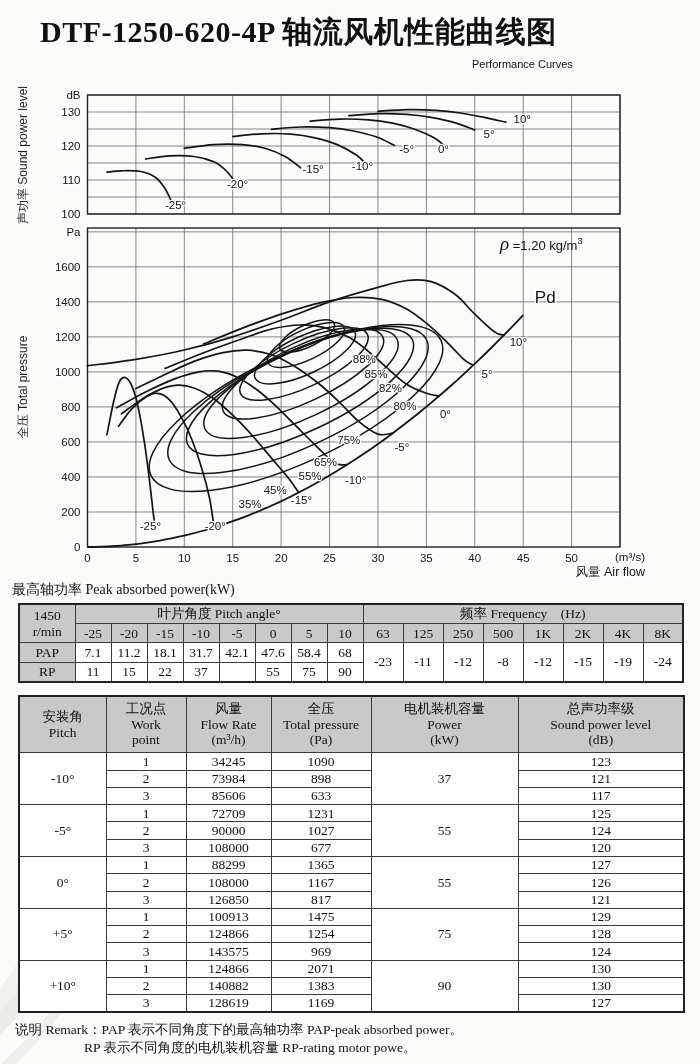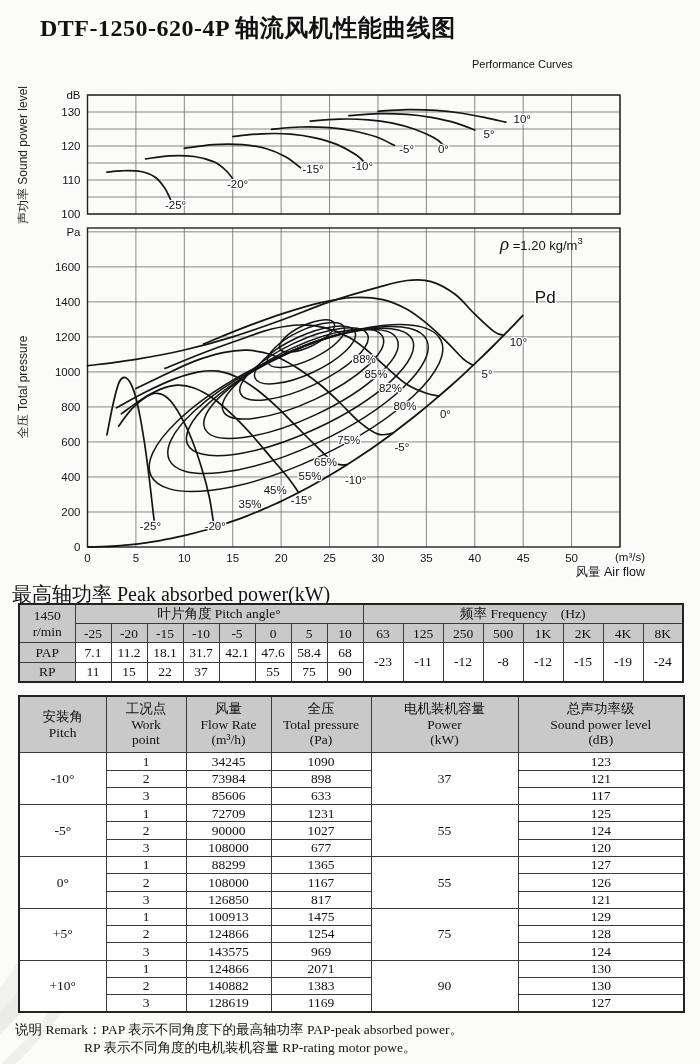--- a/index.html
+++ b/index.html
@@ -1,26 +1,26 @@
 <!DOCTYPE html>
 <html><head>
 <meta charset="utf-8">
 <style>
   html,body{margin:0;padding:0;background:#e9e9e9;}
   .page{position:relative;width:700px;height:1064px;background:#fbfbfa;overflow:hidden;
         font-family:"Liberation Serif", serif;color:#111;}
-  .title{position:absolute;left:40px;top:12px;font-size:24px;font-weight:bold;
+  .title{position:absolute;left:40px;top:12px;font-size:30px;font-weight:bold;
          font-family:"Liberation Serif", serif;letter-spacing:.5px;white-space:nowrap;}
   .subtitle{position:absolute;left:472px;top:58px;font-size:11px;
             font-family:"Liberation Sans", sans-serif;}
   svg{position:absolute;left:0;overflow:visible;}
   .vlabel{position:absolute;width:170px;height:14px;text-align:center;
           font-family:"Liberation Sans", sans-serif;font-size:12px;color:#222;
           transform:rotate(-90deg);white-space:nowrap;}
-  .cap{position:absolute;font-size:20px;white-space:nowrap;text-align:right;}
+  .cap{position:absolute;font-size:14px;white-space:nowrap;text-align:right;}
   table{border-collapse:collapse;table-layout:fixed;background:#fff;
         font-family:"Liberation Serif", serif;}
   .dtable{position:absolute;left:18px;width:665px;}
   .dtable td,.dtable th{border:1px solid #3a3a3a;text-align:center;vertical-align:middle;
         font-weight:normal;font-size:13.5px;padding:0;line-height:1.15;overflow:hidden;}
   .dtable{border:2px solid #222;}
   .hd{background:#c9c9c9;}
   .wh{background:#fefefe;}
   .remark{position:absolute;font-size:13.5px;white-space:nowrap;text-align:right;}
 </style>

